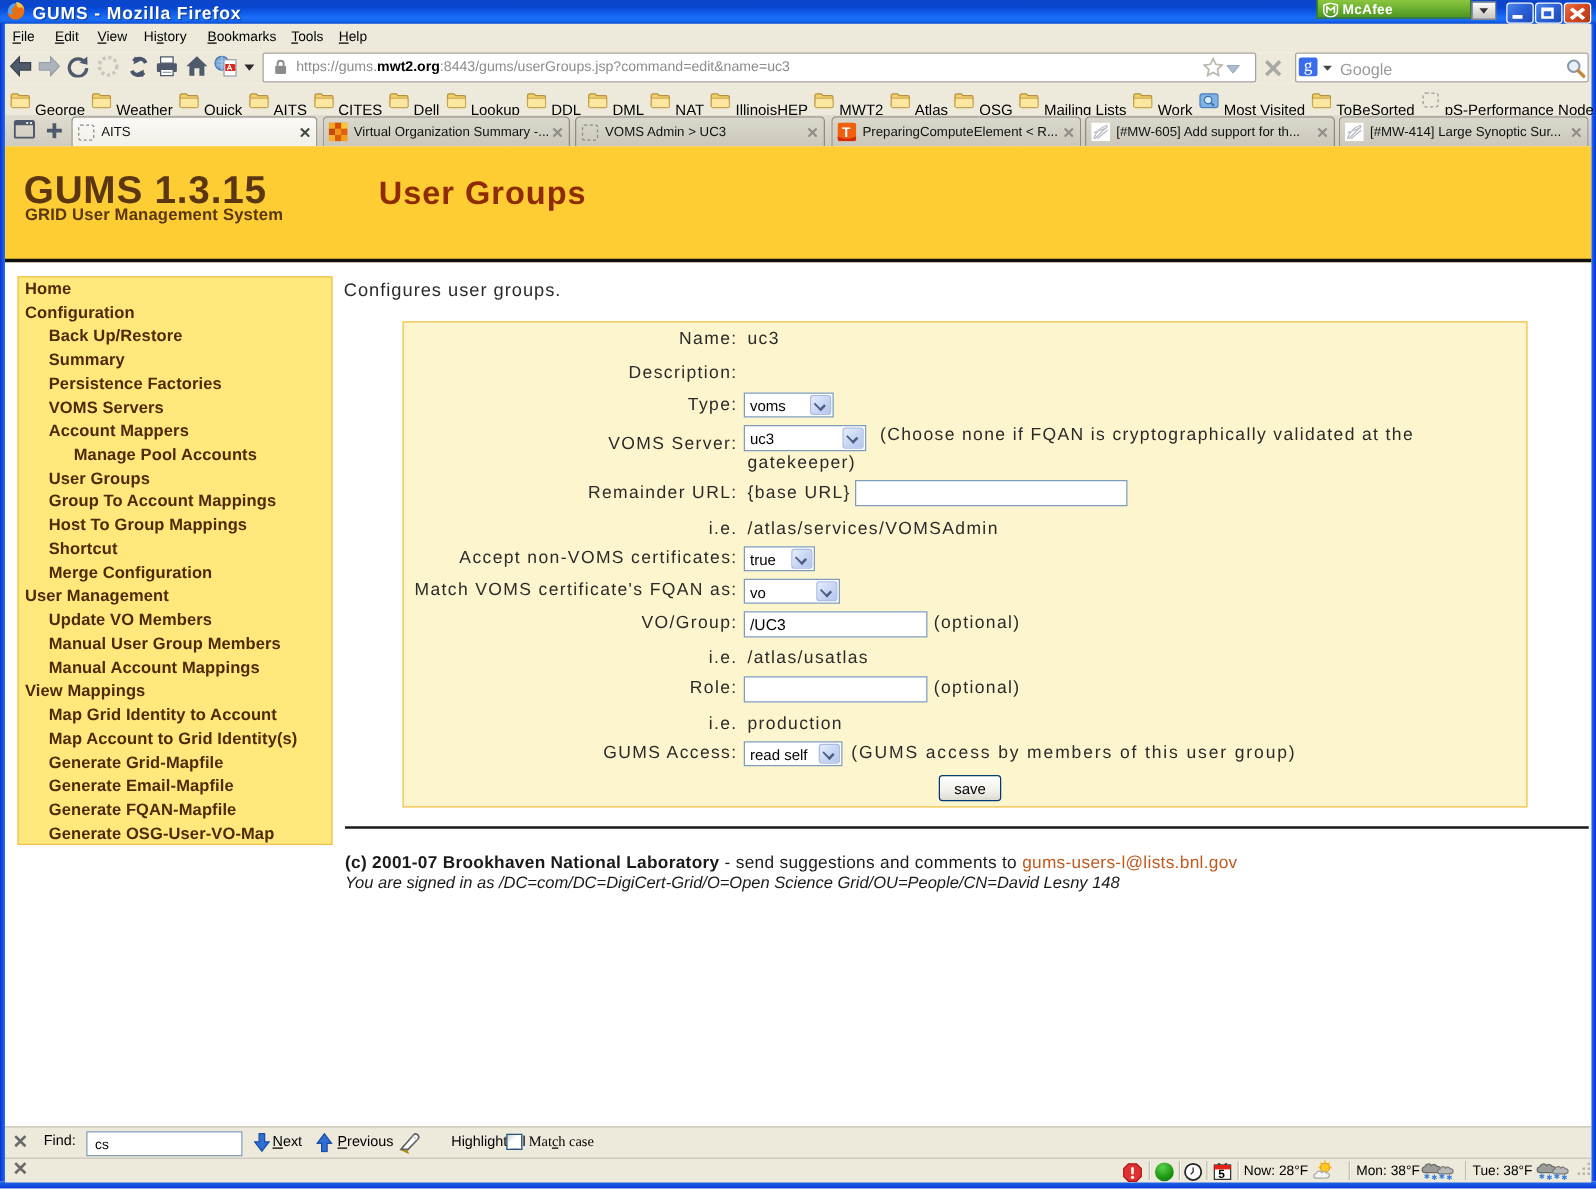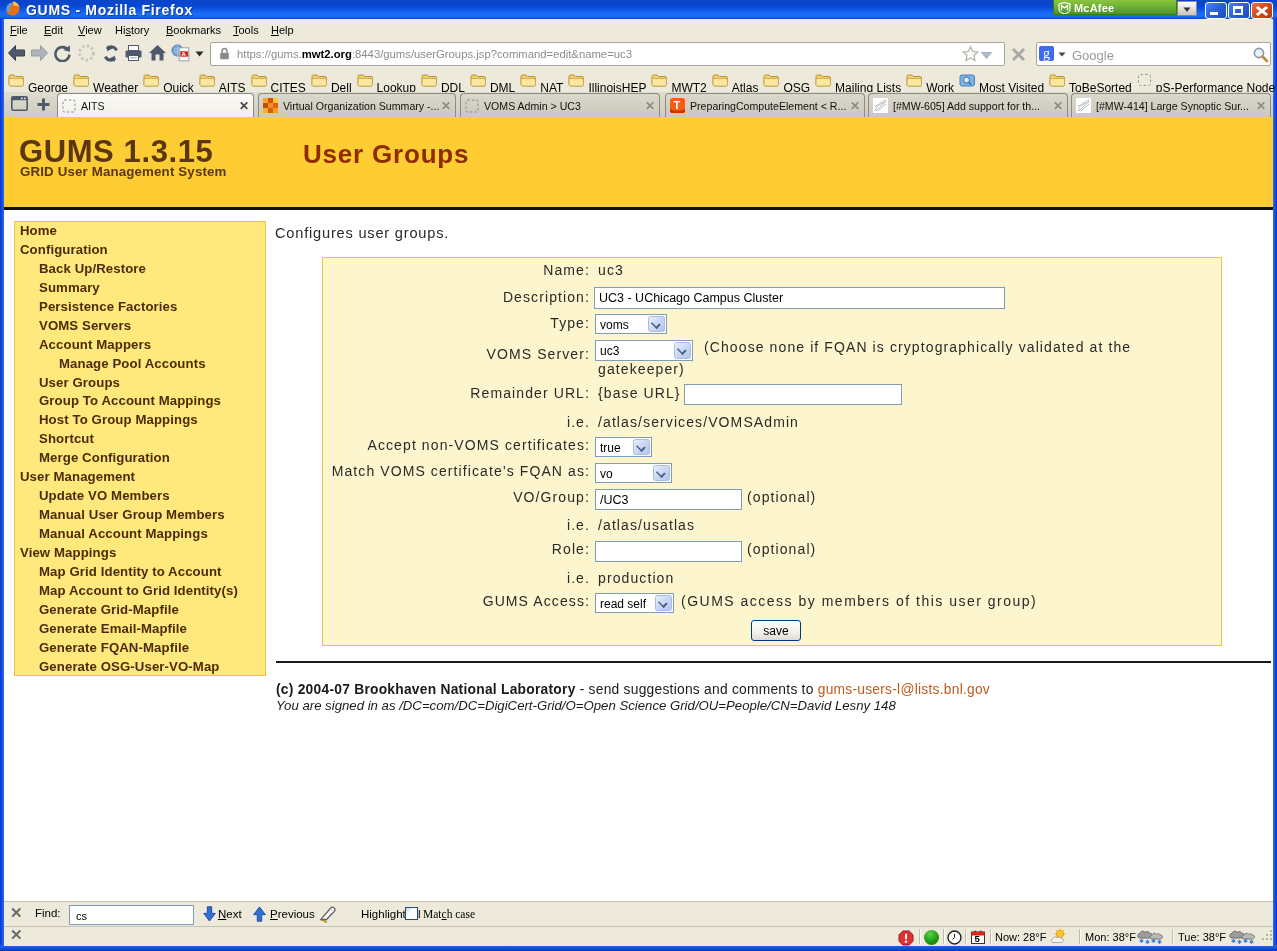--- a/index.html
+++ b/index.html
@@ -407,21 +407,20 @@
       <div class="nav2">Generate Grid-Mapfile</div>
       <div class="nav2">Generate Email-Mapfile</div>
       <div class="nav2">Generate FQAN-Mapfile</div>
       <div class="nav2">Generate OSG-User-VO-Map</div>
     </div>
     <div id="conf-txt" class="abs">Configures user groups.</div>
     <div id="formbox" class="abs">
       <div class="flabel" style="top:4px;">Name:</div>
         <div class="fval" style="top:4px;">uc3</div>
       <div class="flabel" style="top:31px;">Description:</div>
-      <div class="inp" style="left:271px;top:29px;width:411px;height:22px;">UC3 - UChicago Campus Cluster</div>
       <div class="flabel" style="top:57px;">Type:</div>
       <div class="sel" style="left:272px;top:56px;width:72px;height:20px;">
           <span class="st">voms</span>
           <span class="sb"></span>
         </div>
       <div class="flabel" style="top:88px;">VOMS Server:</div>
       <div class="sel" style="left:272px;top:82px;width:98px;height:21px;">
           <span class="st">uc3</span>
           <span class="sb"></span>
         </div>
@@ -454,21 +453,21 @@
         <div class="fval" style="top:312px;">production</div>
       <div class="flabel" style="top:335px;">GUMS Access:</div>
       <div class="sel" style="left:272px;top:335px;width:79px;height:20px;">
           <span class="st">read self</span>
           <span class="sb"></span>
         </div>
       <div class="fval" style="left:358px;top:335px;letter-spacing:1.5px;">(GUMS access by members of this user group)</div>
       <div class="abs" style="left:428px;top:362px;width:50px;height:21px;background:linear-gradient(180deg,#FFFFFF,#F2F1EC 60%,#DDDAD0);border:1px solid #003C74;border-radius:3px;font-size:12px;color:#000;text-align:center;line-height:20px;box-sizing:border-box;">save</div>
     </div>
     <div id="hr" class="abs"></div>
-    <div class="abs foot1"><b>(c) 2004-07 Brookhaven National Laboratory</b> - send suggestions and comments to <span style="color:#C05A1E;">gums-users-l@lists.bnl.gov</span></div>
+    <div class="abs foot1"><b>(c) 2001-07 Brookhaven National Laboratory</b> - send suggestions and comments to <span style="color:#C05A1E;">gums-users-l@lists.bnl.gov</span></div>
     <div class="abs foot2">You are signed in as /DC=com/DC=DigiCert-Grid/O=Open Science Grid/OU=People/CN=David Lesny 148</div>
   </div>
 
   <div id="findbar" class="abs">
     <div class="abs xclose" style="left:6px;top:2px;">✕</div>
     <div class="abs fb-t" style="left:31px;top:5px;font-size:11.5px;">Find:</div>
     <div id="findinp" class="abs">cs</div>
     <svg class="abs" style="left:199px;top:4px;" width="13" height="16" viewBox="0 0 13 16">
         <path d="M4.3 0.8 L8.7 0.8 L8.7 7.4 L12.3 7.4 L6.5 15 L0.7 7.4 L4.3 7.4 Z" fill="#2F6FD6" stroke="#1D4FA0"></path>
       </svg>

